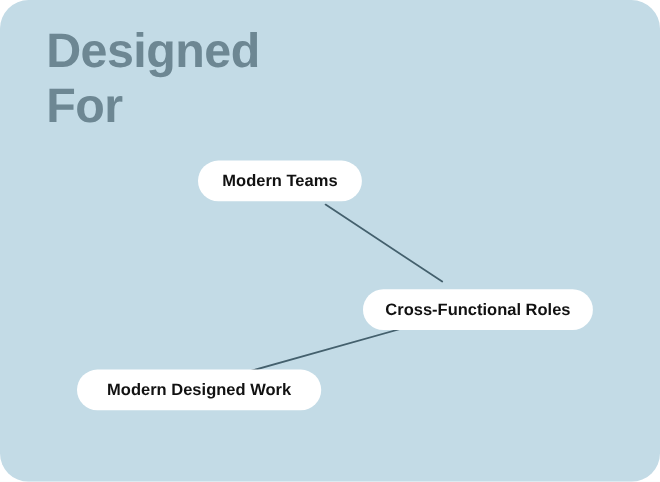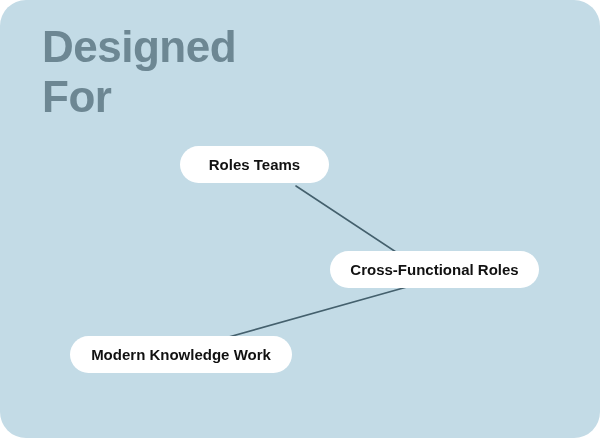--- a/index.html
+++ b/index.html
@@ -57,24 +57,24 @@
 
   <h1 id="heading" style="color: rgb(109, 135, 147);">Designed
 For</h1>
 
   <svg id="edges" viewBox="0 0 600 438" xmlns="http://www.w3.org/2000/svg">
     <line x1="296" y1="186" x2="402" y2="256" id="edge0" stroke="#44606d" stroke-width="1.6" stroke-linecap="round"></line>
     <line x1="414" y1="285" x2="218" y2="340" id="edge1" stroke="#44606d" stroke-width="1.6" stroke-linecap="round"></line>
   </svg>
 
   <div class="node" id="node0" style="left: 180px; top: 146px; width: 149px; height: 37px; background: rgb(255, 255, 255); color: rgb(17, 17, 17);">
-    <span>Roles Teams</span>
+    <span>Modern Teams</span>
   </div>
 
-  <div class="node" id="node1" style="left: 330px; top: 251px; width: 209px; height: 37px; background: rgb(255, 255, 255); color: rgb(17, 17, 17);">
+  <div class="node" id="node1" style="left: 330px; top: 263px; width: 209px; height: 37px; background: rgb(255, 255, 255); color: rgb(17, 17, 17);">
     <span>Cross-Functional Roles</span>
   </div>
 
   <div class="node" id="node2" style="left: 70px; top: 336px; width: 222px; height: 37px; background: rgb(255, 255, 255); color: rgb(17, 17, 17);">
-    <span>Modern Knowledge Work</span>
+    <span>Modern Designed Work</span>
   </div>
 
 </div>
 
 </body></html>

